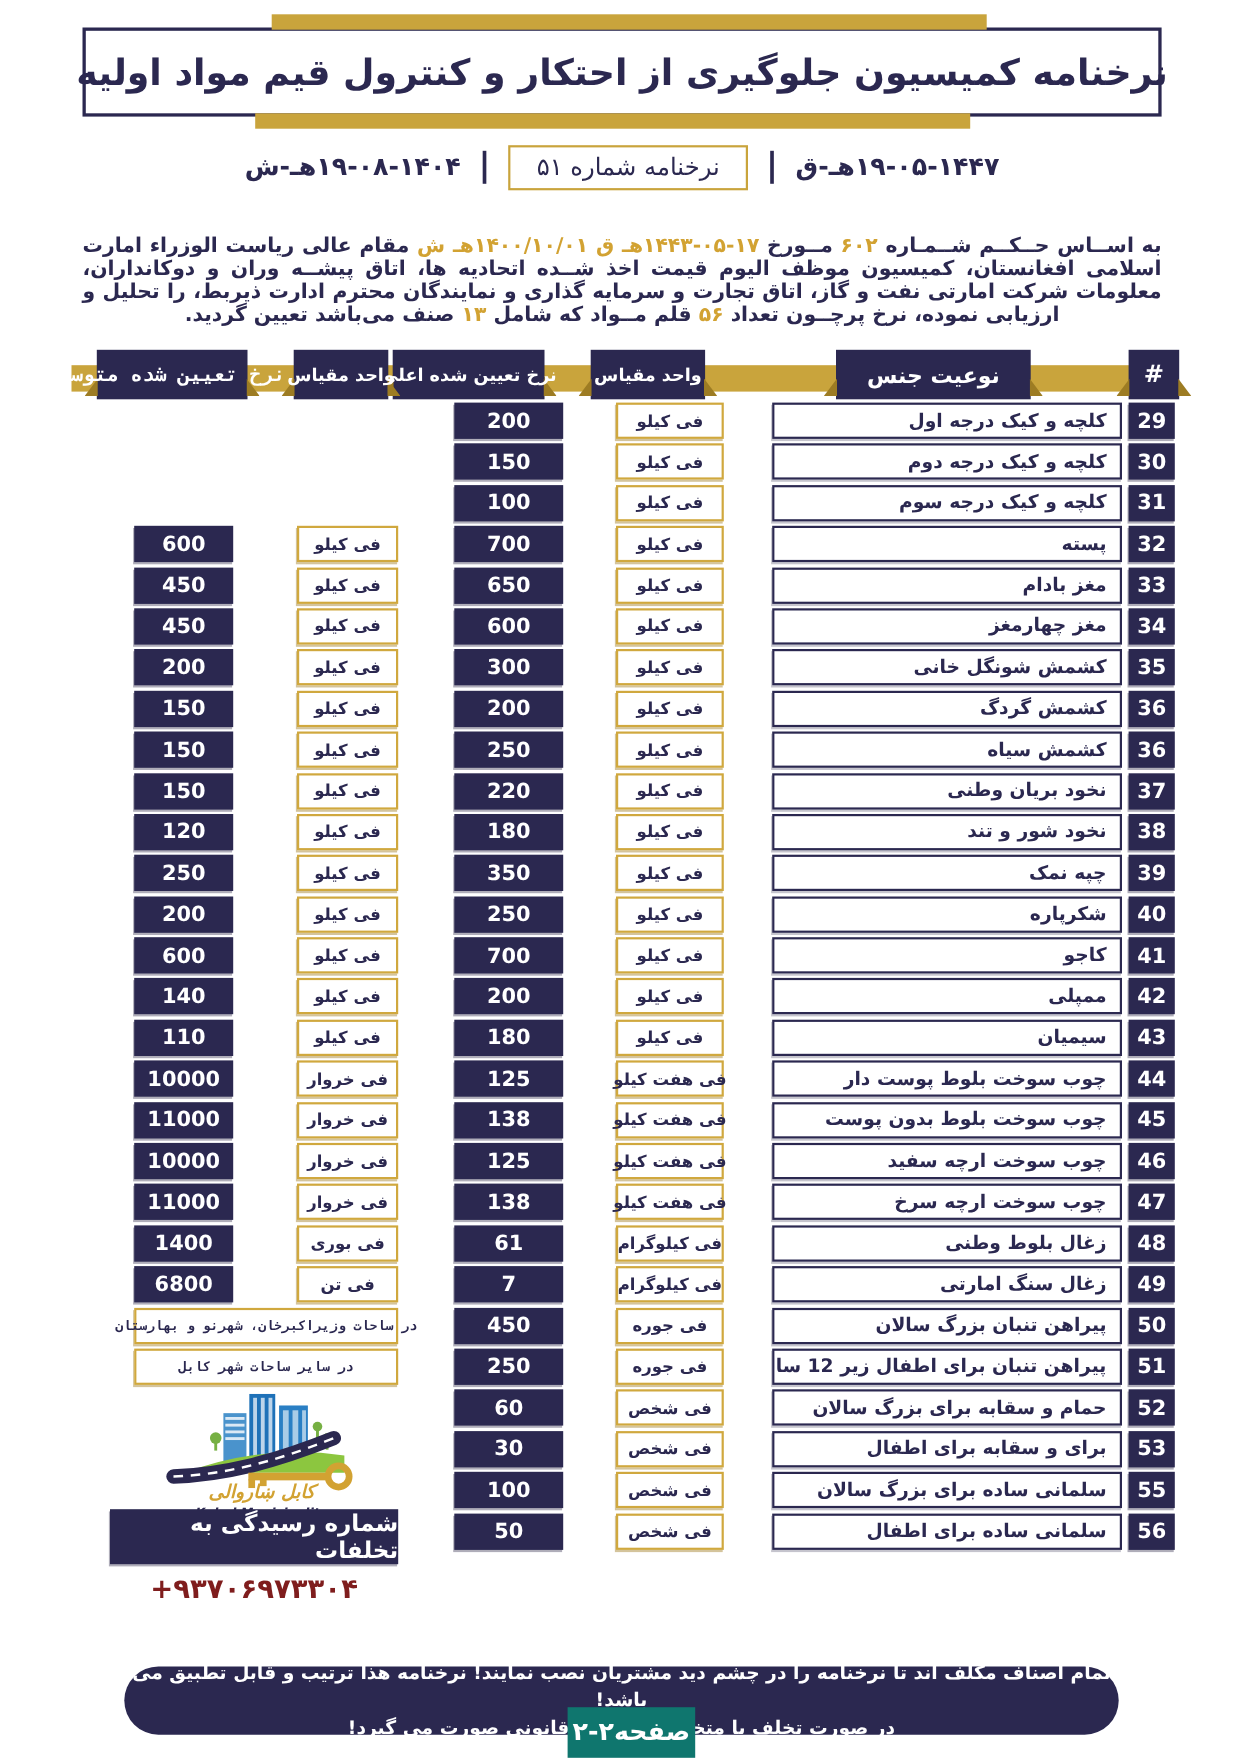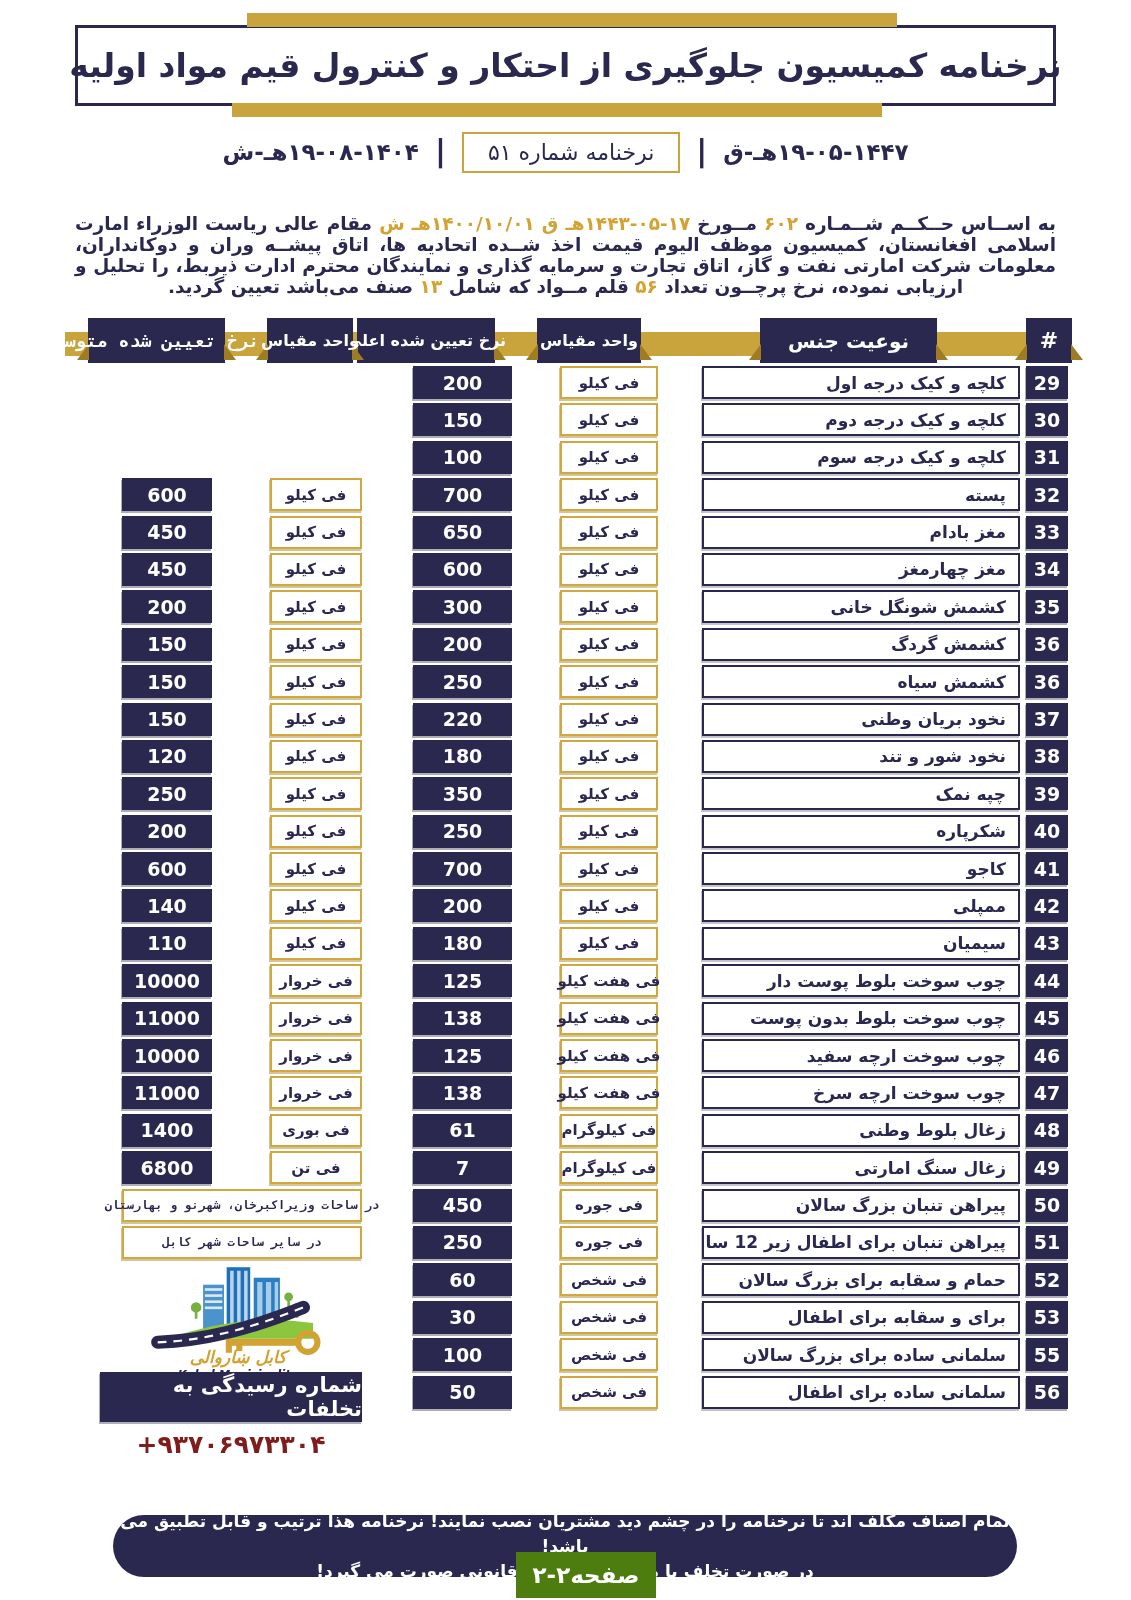--- a/index.html
+++ b/index.html
@@ -73,21 +73,21 @@
     box-shadow:-1px 2px 0 rgba(25,20,55,.35);
   }
   .phone{position:absolute;left:100px;top:1430px;width:262px;text-align:center;font-size:25px;font-weight:bold;color:#7f1d1d;direction:ltr;}
   
   .notice{
     position:absolute;left:113px;top:1487px;width:904px;height:62px;background:#2b2850;border-radius:31px;
     color:#fff;display:flex;flex-direction:column;align-items:center;justify-content:center;
     font-size:17px;font-weight:bold;line-height:25px;text-align:center;margin-top:28px;
   }
   .page-tag{
-    position:absolute;left:516px;top:1552px;width:140px;height:46px;background:#4d7c0f;
+    position:absolute;left:516px;top:1552px;width:116px;height:46px;background:#0f766e;
     color:#fff;display:flex;align-items:center;justify-content:center;font-size:23px;font-weight:bold;
   }
 </style>
 </head>
 <body>
 
 <div class="page">
 
   <div class="gold-bar bar-top"></div>
   <div class="title-box">

